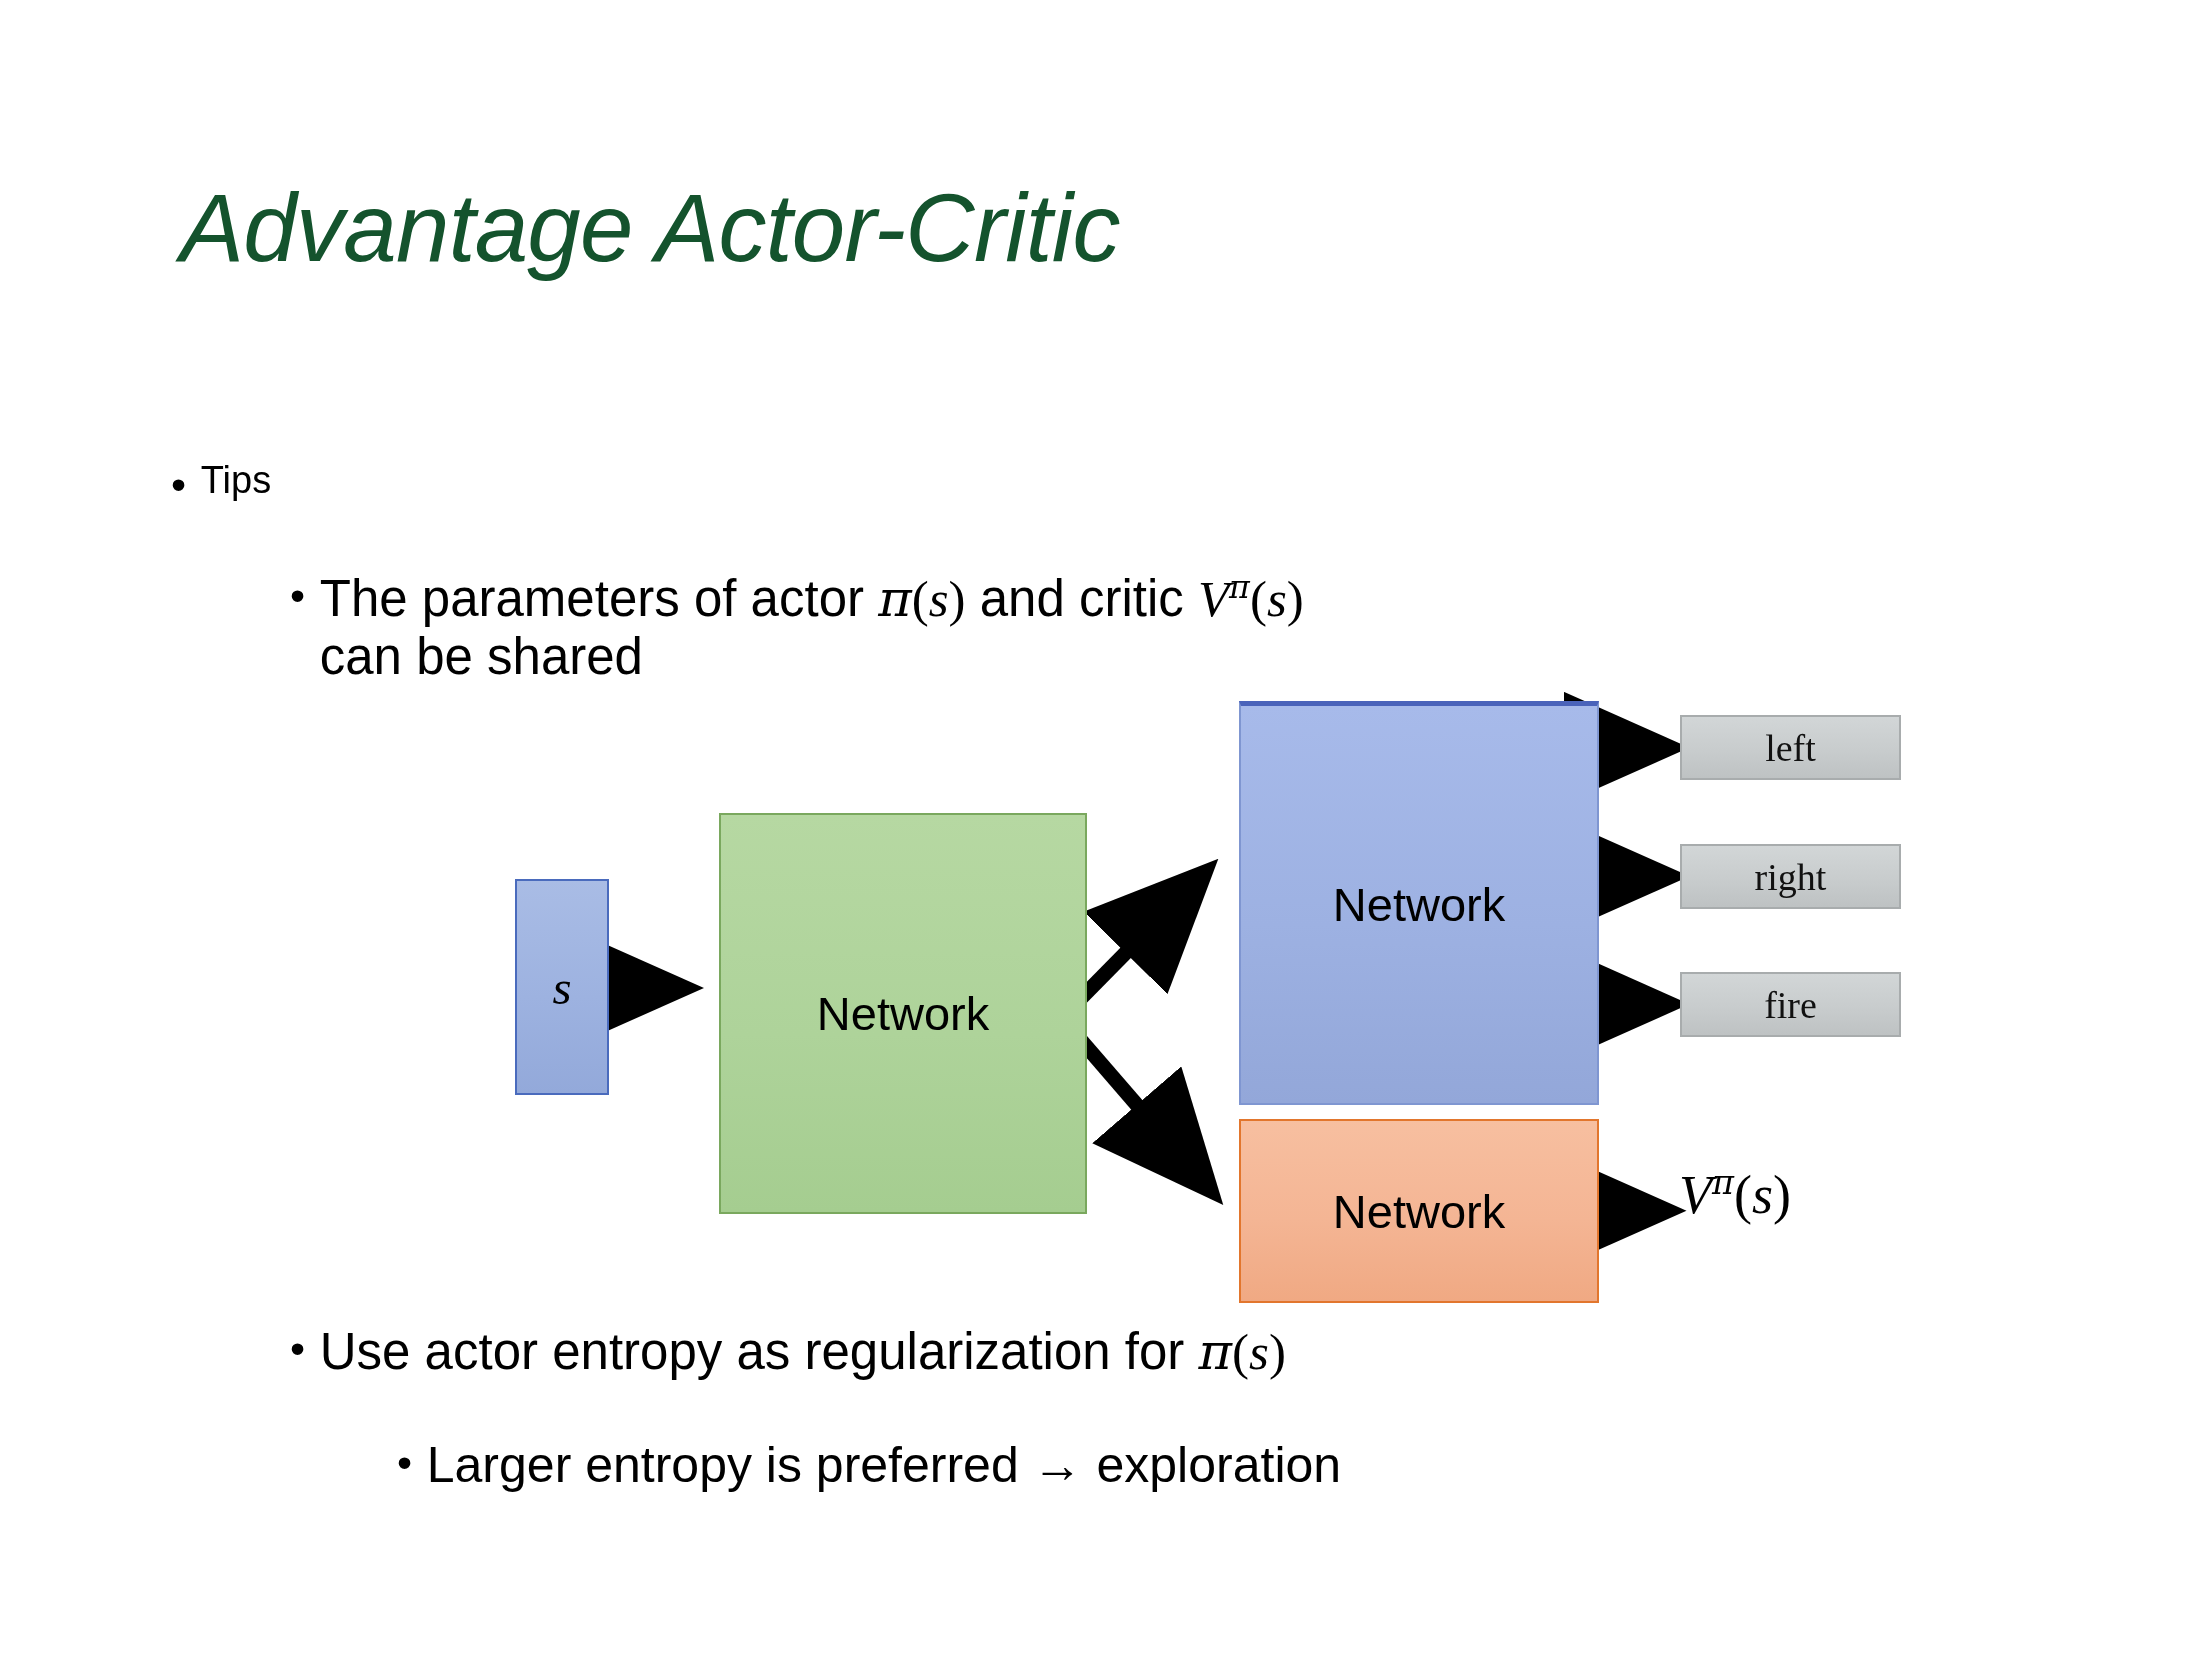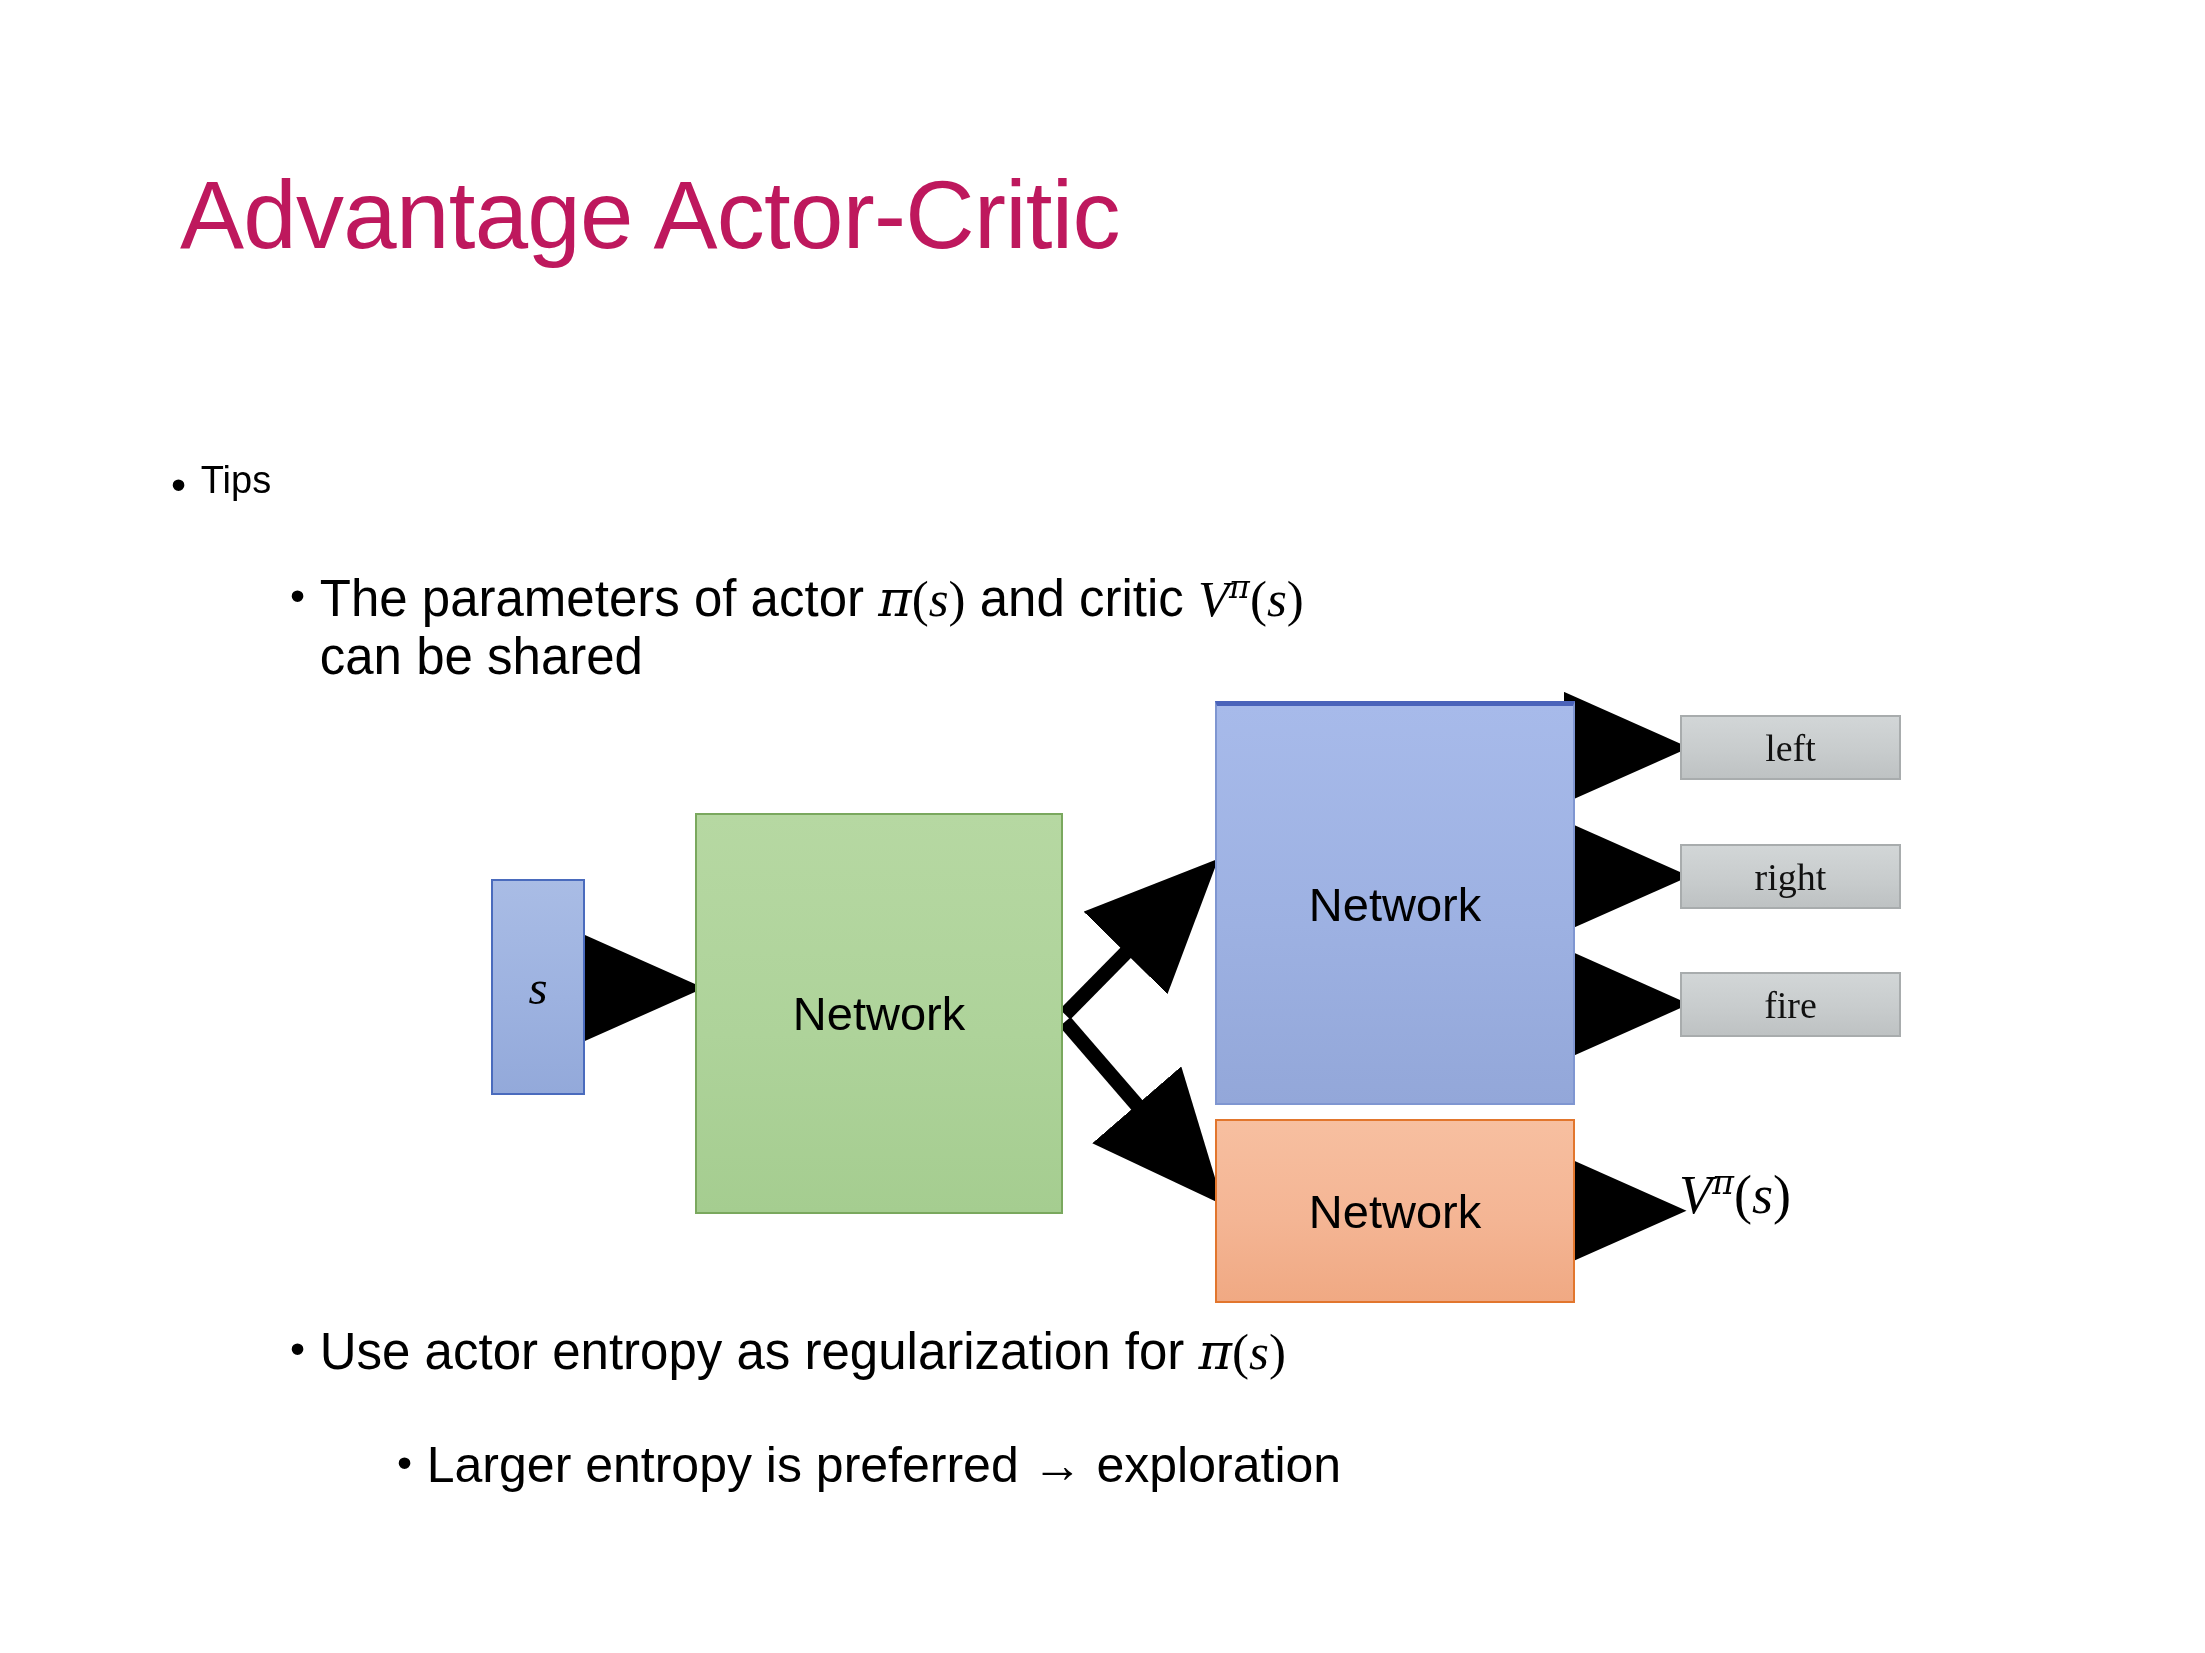--- a/index.html
+++ b/index.html
@@ -13,27 +13,28 @@
     position: relative;
     overflow: hidden;
     font-family: "Liberation Sans", sans-serif;
     color: #000000;
   }
 
   
   #slide-title {
     position: absolute;
     left: 180px;
-    top: 167px;
+    top: 180px;
     font-size: 96px;
     line-height: 1.0;
     font-weight: 400;
     letter-spacing: -0.7px;
-    color: #be185d;
+    color: #14532d;
     white-space: nowrap;
+    font-style: italic;
   }
 
   
   .bullet-row {
     position: absolute;
     display: flex;
     align-items: flex-start;
     white-space: nowrap;
   }
   .bullet-dot {
@@ -107,20 +108,21 @@
     pointer-events: none;
   }
   #diagram > * { pointer-events: auto; }
 
   .dbox {
     position: absolute;
     display: flex;
     align-items: center;
     justify-content: center;
     box-sizing: border-box;
+    margin-left: 24px;
   }
   .dbox .dlabel {
     font-family: "Liberation Sans", sans-serif;
     font-size: 47px;
     color: #000000;
   }
 
   #box-state {
     left: 491px; top: 879px;
     width: 94px; height: 216px;

